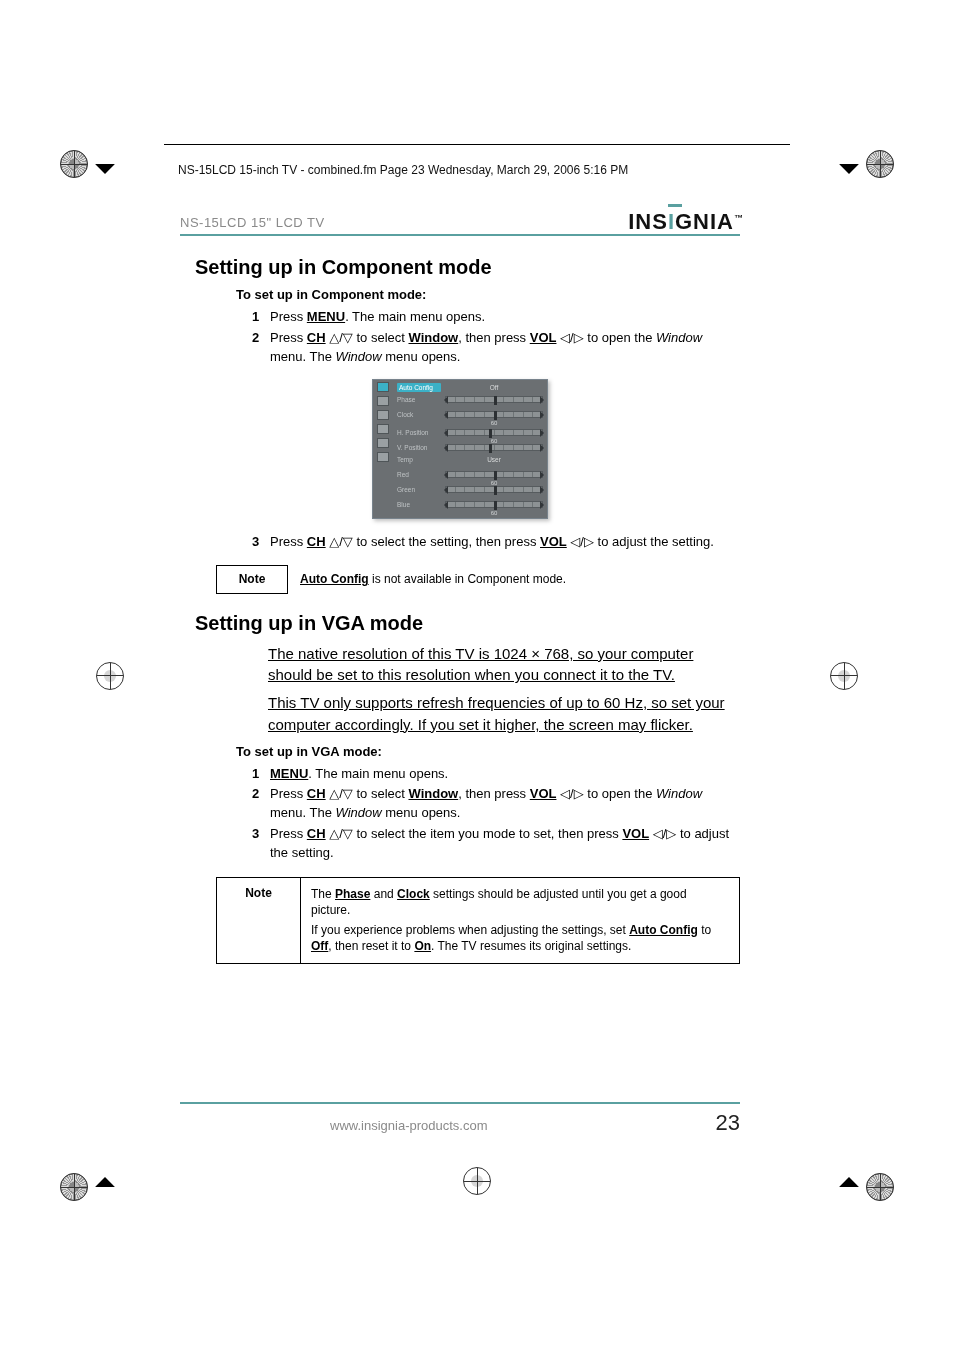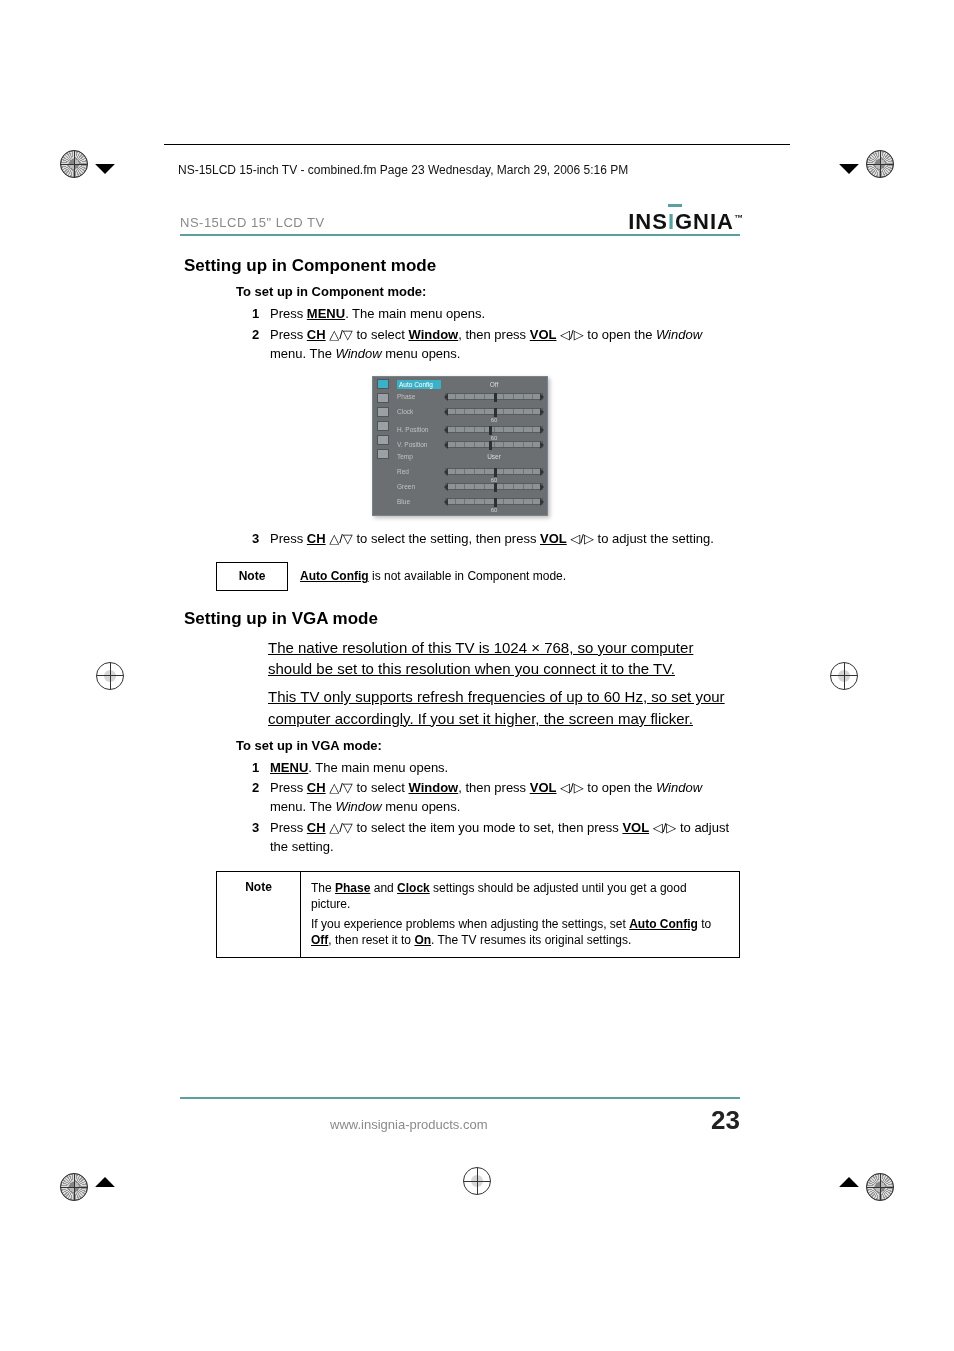--- a/index.html
+++ b/index.html
@@ -54,21 +54,21 @@
     }
     .brand {
       position: absolute; top: -6px; right: -4px;
       font-weight: 900; font-size: 22px; letter-spacing: 1px; color: #111;
     }
     .brand .accent { color: #5aa0a0; position: relative; }
     .brand sup { font-size: 9px; vertical-align: super; }
     .macron { display:inline-block; border-top: 3px solid #5aa0a0; width: 14px; position: absolute; top: -5px; left: 0; }
 
     h2.section {
-      font-size: 17px; font-weight: bold; margin: 18px 4px 8px;
+      font-size: 20px; font-weight: bold; margin: 18px 15px 8px;
     }
     h3.sub {
       font-size: 13px; font-weight: bold; margin: 8px 0 6px 56px;
     }
     ol.steps {
       list-style: none; margin-left: 72px; font-size: 13px; line-height: 1.45;
     }
     ol.steps li { margin-bottom: 2px; display: flex; }
     ol.steps .num { font-weight: bold; width: 18px; flex-shrink: 0; }
     ol.steps .txt { flex: 1; }
@@ -114,21 +114,21 @@
     .note-large-outer .note-cell { border:0; border-right:1px solid #000; width:84px; padding: 8px 6px; }
     .note-large-outer .note-body { padding: 8px 10px; }
 
     
     .footer {
       position: absolute; bottom: 215px; left: 180px; width: 560px;
       border-top: 2px solid #5aa0a0; padding-top: 6px;
       display:flex; justify-content: space-between; align-items:baseline;
     }
     .footer .url { color:#8a8a8a; font-size: 13px; margin-left: 150px; }
-    .footer .pg { font-size: 26px; color:#222; font-weight: bold; }
+    .footer .pg { font-size: 22px; color:#222; font-weight: normal; }
 
     b { font-weight: bold; text-decoration: underline; }
     i.term { font-style: italic; }
 
     
     .corner-group { position:absolute; display:flex; gap:8px; align-items:center; }
     .arrowhead-mark { width:18px; height:18px; position:relative; }
     .arrowhead-mark::before { content:""; position:absolute; width:0;height:0; }
     
     .arr-tl::before { border-right:14px solid #000; border-top:14px solid transparent; left:2px; top:2px; transform: rotate(45deg); }

